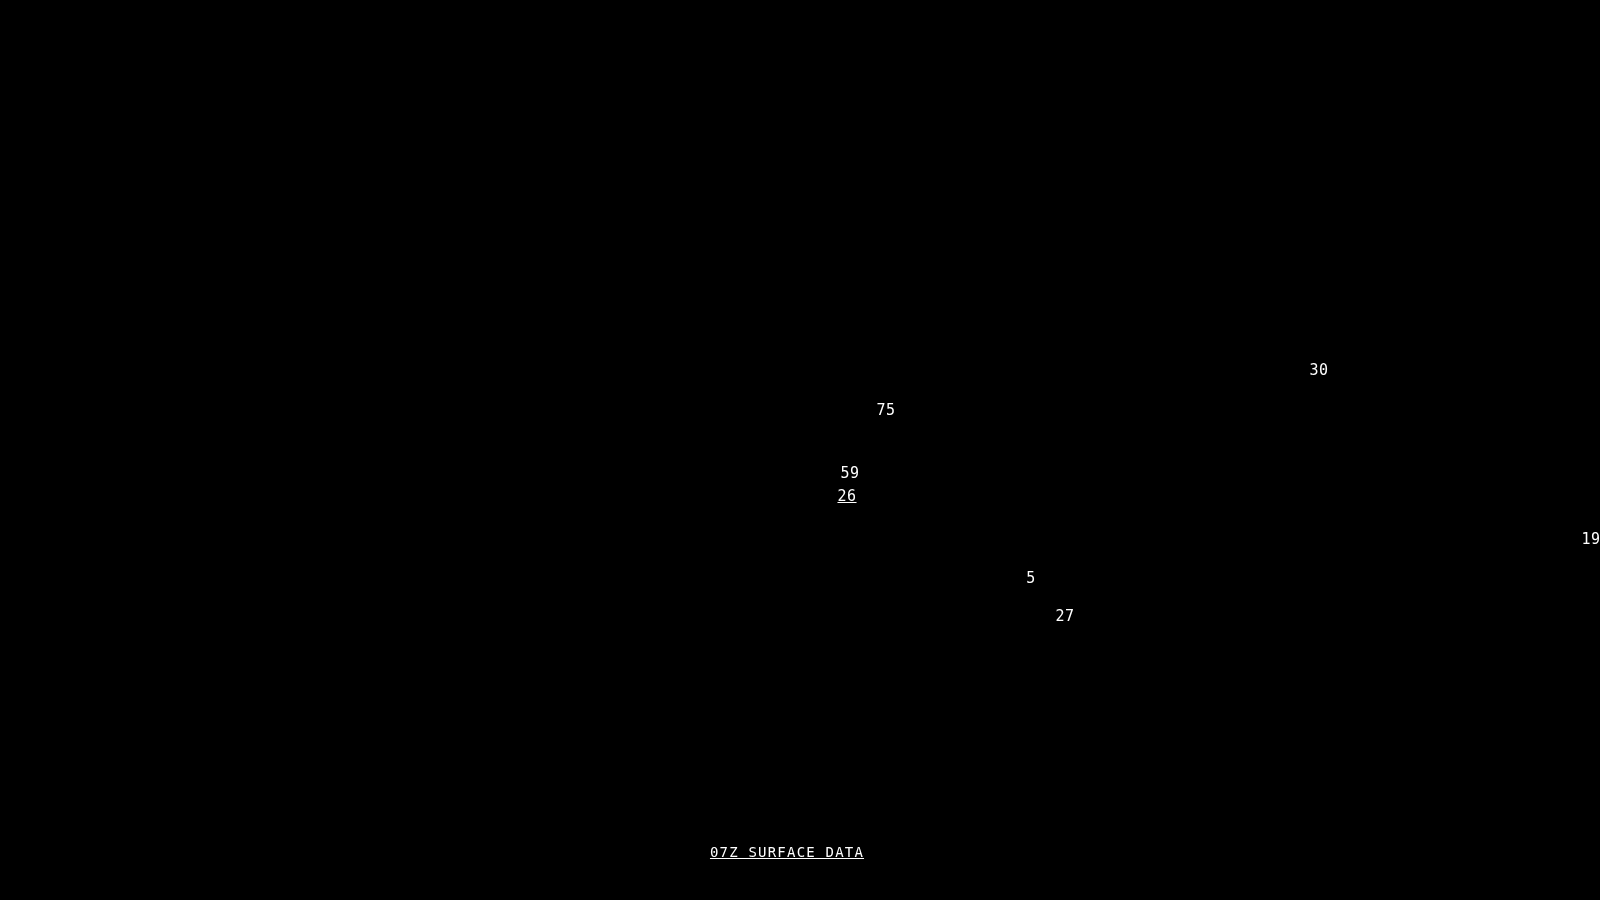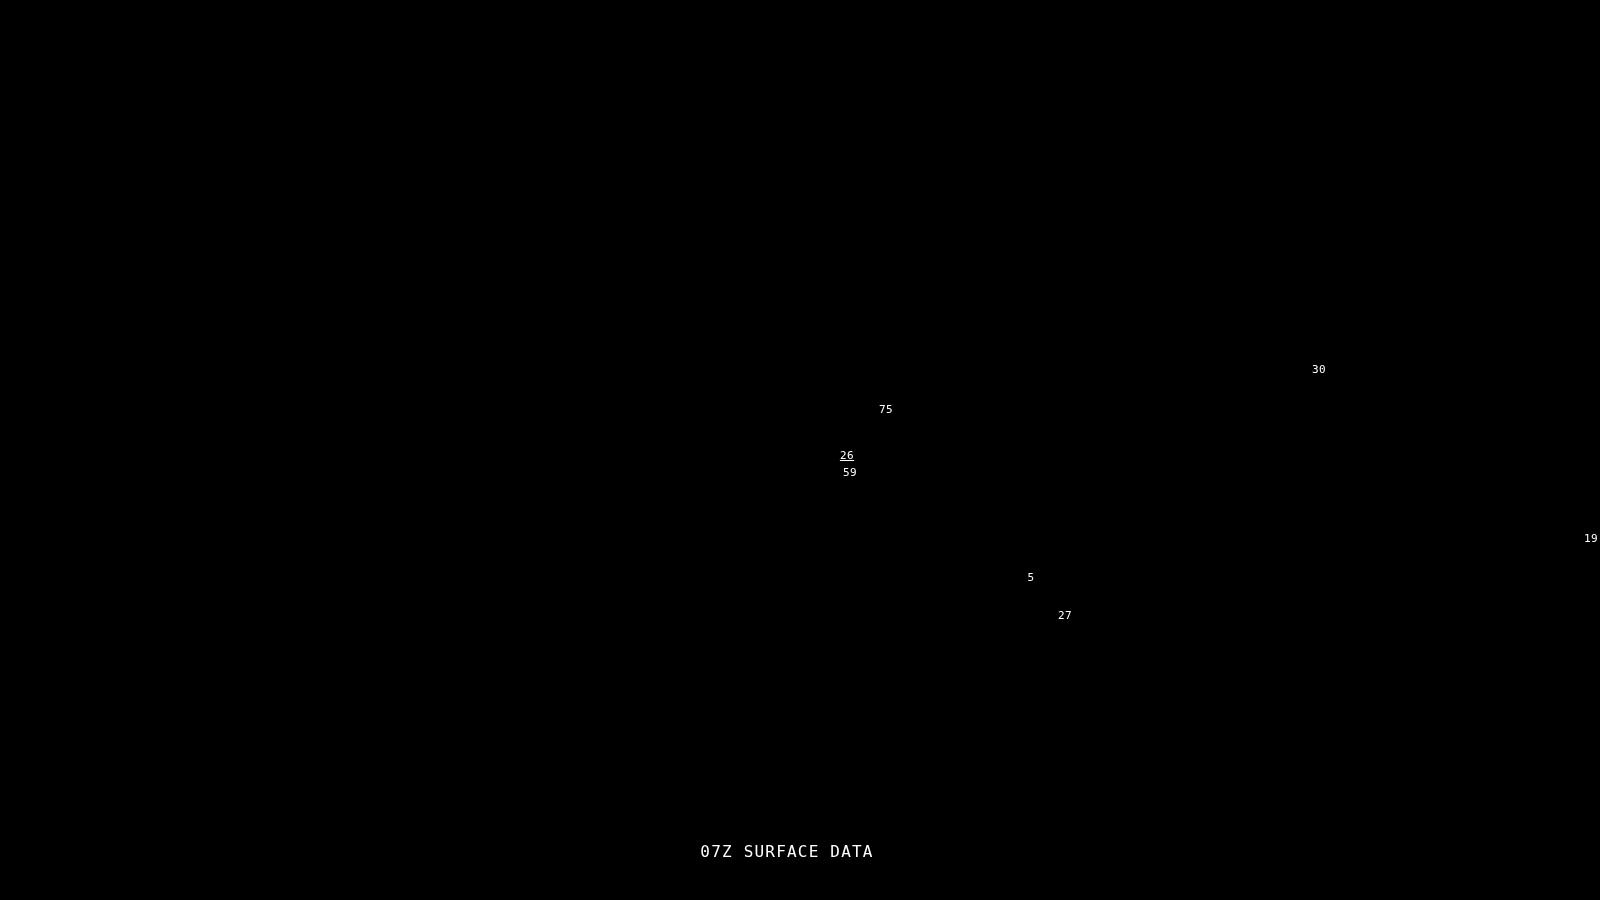--- a/index.html
+++ b/index.html
@@ -19,45 +19,46 @@
     left: 0;
     top: 0;
     width: 1600px;
     height: 900px;
     background: #000000;
   }
   .station-obs {
     position: absolute;
     color: #ffffff;
     font-family: "DejaVu Sans Mono", monospace;
-    font-size: 11px;
+    font-size: 15px;
     line-height: 12px;
     letter-spacing: 0.5px;
     white-space: nowrap;
     transform: translate(-50%, -50%);
   }
   .footer-label {
     position: absolute;
     color: #ffffff;
     font-family: "DejaVu Sans Mono", monospace;
-    font-size: 16px;
+    font-size: 14px;
     line-height: 14px;
     letter-spacing: 1.2px;
     white-space: nowrap;
     transform: translate(-50%, -50%);
+    text-decoration: underline;
   }
 </style>
 </head>
 <body>
 
 <div id="map-canvas"></div>
 
 <div id="station-layer">
     <div class="station-obs" style="left: 1319px; top: 370px;">30</div>
     <div class="station-obs" style="left: 886px; top: 410px;">75</div>
     <div class="station-obs" style="left: 850px; top: 473px;">59</div>
-    <div class="station-obs" style="left: 847px; top: 456px; text-decoration: underline;">26</div>
+    <div class="station-obs" style="left: 847px; top: 496px; text-decoration: underline;">26</div>
     <div class="station-obs" style="left: 1545px; top: 539px; margin-left: 46px;">19</div>
     <div class="station-obs" style="left: 1031px; top: 578px;">5</div>
     <div class="station-obs" style="left: 1065px; top: 616px; text-align: center;">27</div>
   </div>
 
 <div class="footer-label" id="footer-title" style="left:787px; top:852px;">07Z SURFACE DATA</div>
 
 </body></html>

